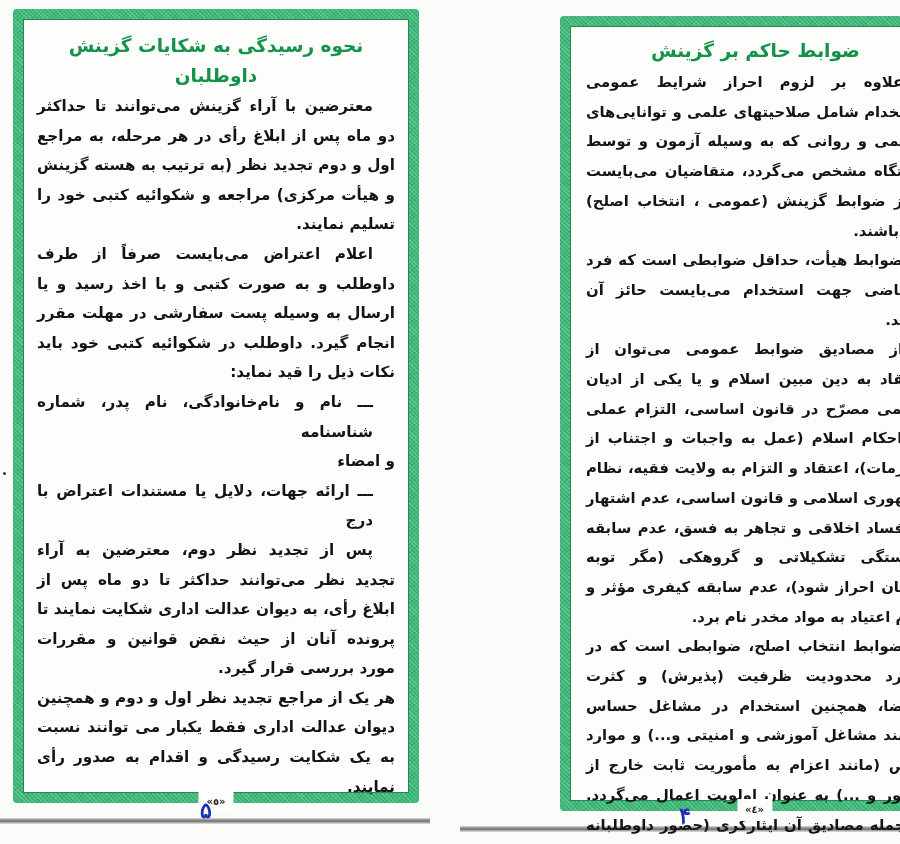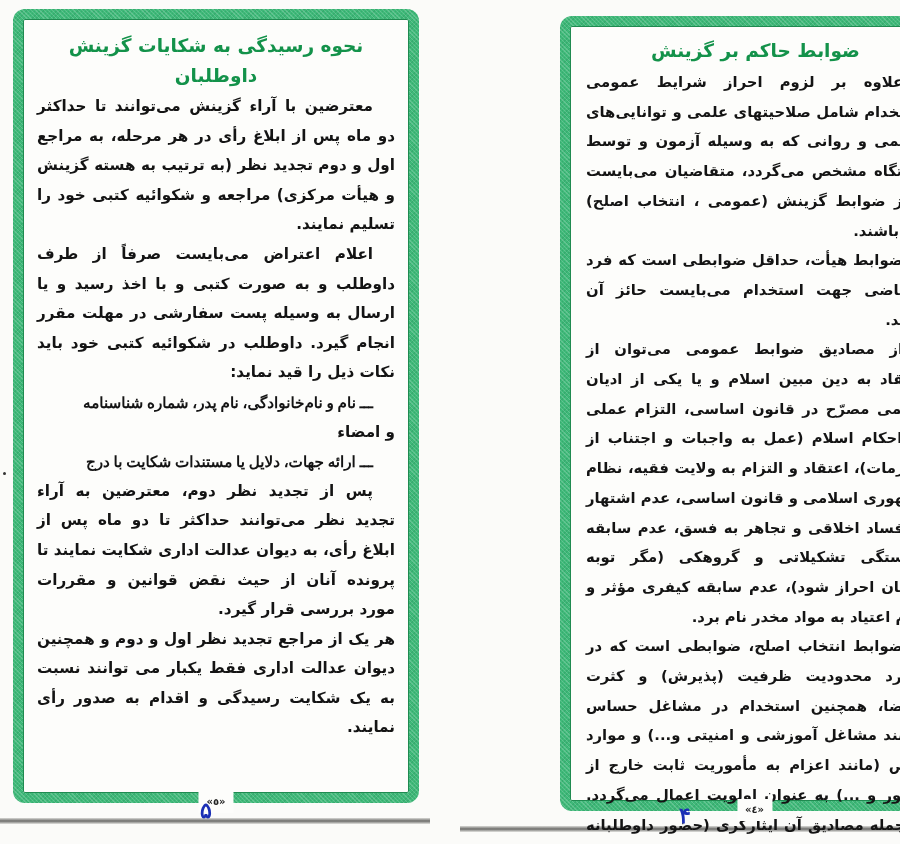--- a/index.html
+++ b/index.html
@@ -10,21 +10,21 @@
   }
   .spread-edge {
     position: absolute; left: 0; width: 900px; height: 6px; top: 820px;
     background: linear-gradient(#d9d9d6, #6c6c6a 50%, #e3e3e0);
   }
   .spread-edge.left { width: 430px; top: 818px; }
   .spread-edge.right { left: 460px; width: 440px; top: 826px; }
   .page {
     position: absolute; box-sizing: border-box;
     border: 10px solid #3fb979;
-    border-radius: 12px;
+    border-radius: 4px;
     background: #fdfdfb;
     background-clip: padding-box;
     box-shadow: inset 0 0 0 1px #1f8a50;
   }
   .page::before {
     content: ""; position: absolute; inset: -10px; border-radius: 10px;
     pointer-events: none;
     background:
       repeating-linear-gradient(45deg, rgba(255,255,255,0.18) 0 1px, transparent 1px 3px),
       repeating-linear-gradient(-45deg, rgba(0,80,40,0.12) 0 1px, transparent 1px 3px);
@@ -43,21 +43,21 @@
     font-size: 15.2px;
     line-height: 29.6px;
   }
   #page-right .content { inset: 10px 14px 24px 16px; font-size: 14.8px; line-height: 29.7px; }
   .title {
     text-align: center; color: #13924a; font-size: 18.5px;
     line-height: 30px; margin: 0 0 1px 0; font-weight: bold;
   }
   p { margin: 0; text-indent: 22px; }
   p.noindent { text-indent: 0; }
-  .item { padding-right: 22px; text-indent: 0; font-family: Liberation Serif, serif; }
+  .item { padding-right: 22px; text-indent: 0; }
   .item-cont { padding-right: 0; text-indent: 0; text-align: right; }
 
   .page-num-box {
     position: absolute; bottom: -20px; left: 50%; transform: translateX(-50%);
     background: #fdfdfb; padding: 0 8px; height: 22px;
     font-size: 10px; line-height: 22px; color: #222; font-weight: bold;
   }
   .handwritten {
     position: absolute; font-size: 22px; color: #1b2fb5; font-weight: bold;
     font-family: "DejaVu Serif", serif;
@@ -76,21 +76,21 @@
 <div class="spread-edge right"></div>
 <div class="stray-dot"></div>
 
 <div class="page" id="page-left">
   <div class="content">
     <div class="title">نحوه رسیدگی به شکایات گزینش داوطلبان</div>
     <p>معترضین با آراء گزینش می‌توانند تا حداکثر دو ماه پس از ابلاغ رأی در هر مرحله، به مراجع اول و دوم تجدید نظر (به ترتیب به هسته گزینش و هیأت مرکزی) مراجعه و شکوائیه کتبی خود را تسلیم نمایند.</p>
     <p>اعلام اعتراض می‌بایست صرفاً از طرف داوطلب و به صورت کتبی و با اخذ رسید و یا ارسال به وسیله پست سفارشی در مهلت مقرر انجام گیرد. داوطلب در شکوائیه کتبی خود باید نکات ذیل را قید نماید:</p>
     <div class="item">ـــ نام و نام‌خانوادگی، نام پدر، شماره شناسنامه</div>
     <div class="item-cont">و امضاء</div>
-    <div class="item">ـــ ارائه جهات، دلایل یا مستندات شکایت با درج</div>
+    <div class="item">ـــ ارائه جهات، دلایل یا مستندات اعتراض با درج</div>
     <p>پس از تجدید نظر دوم، معترضین به آراء تجدید نظر می‌توانند حداکثر تا دو ماه پس از ابلاغ رأی، به دیوان عدالت اداری شکایت نمایند تا پرونده آنان از حیث نقض قوانین و مقررات مورد بررسی قرار گیرد.</p>
     <p class="noindent">هر یک از مراجع تجدید نظر اول و دوم و همچنین دیوان عدالت اداری فقط یکبار می توانند نسبت به یک شکایت رسیدگی و اقدام به صدور رأی نمایند.</p>
 
   </div>
   <div class="page-num-box">«٥»</div>
 </div>
 
 <div class="page" id="page-right">
   <div class="content">
     <div class="title">ضوابط حاکم بر گزینش</div>

